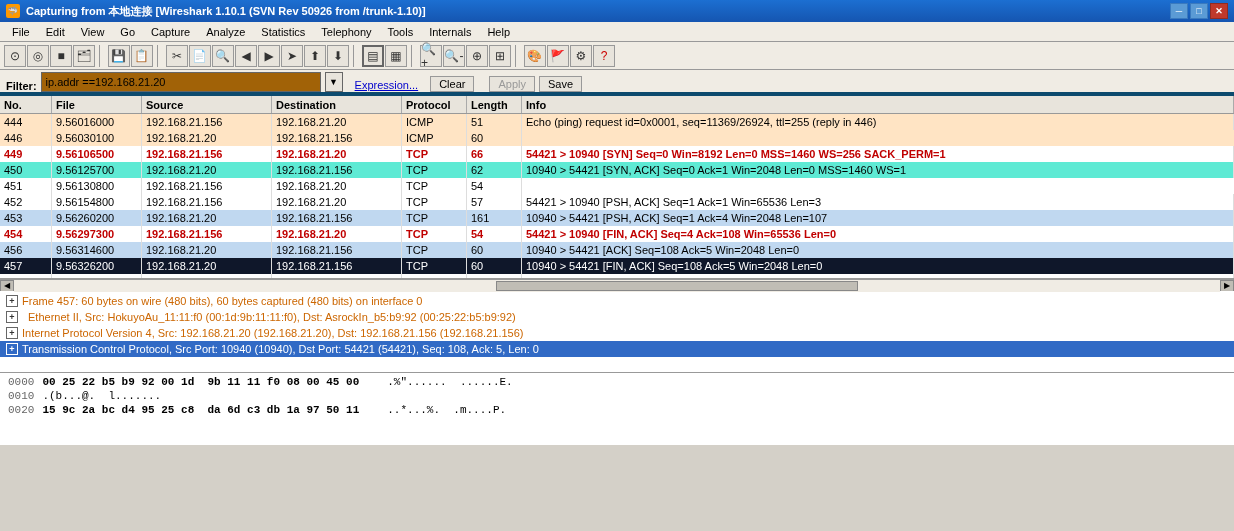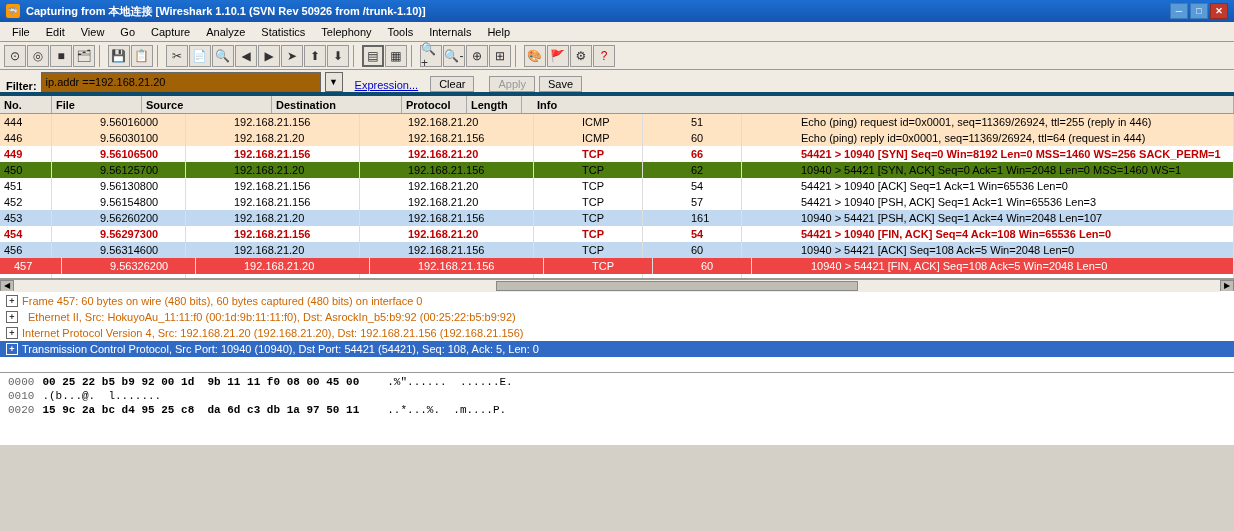--- a/index.html
+++ b/index.html
@@ -144,38 +144,37 @@
       height: 100%;
       display: flex; align-items: center;
       overflow: hidden; white-space: nowrap;
     }
     .pkt-row {
       display: flex;
       height: 16px;
       align-items: center;
       font-size: 11px;
       cursor: pointer;
-      gap: 44px;
-    }
-    .pkt-row.selected { background: #ef4444; color: white; padding-left: 10px; }
+    }
+    .pkt-row.selected { background: #0f172a; color: white; }
     .pkt-row.selected .col { color: white; }
     .pkt-row .col {
       padding: 0 4px;
       height: 100%;
       display: flex; align-items: center;
       overflow: hidden; white-space: nowrap;
       border-right: 1px solid #ddd;
     }
     .col-no { width: 52px; flex-shrink: 0; }
     .col-time { width: 90px; flex-shrink: 0; }
     .col-src { width: 130px; flex-shrink: 0; }
     .col-dst { width: 130px; flex-shrink: 0; }
     .col-proto { width: 65px; flex-shrink: 0; }
     .col-len { width: 55px; flex-shrink: 0; }
-    .col-info { flex: 1; margin-left: 11px; }
+    .col-info { flex: 1; }
 
     
     #hscroll {
       height: 12px;
       background: #e8e4dc;
       border-top: 1px solid #999;
       display: flex; align-items: center;
     }
     #hscroll-inner {
       flex: 1; height: 12px; position: relative;
@@ -356,48 +355,46 @@
     <div class="col col-len">51</div>
     <div class="col col-info">Echo (ping) request   id=0x0001, seq=11369/26924, ttl=255 (reply in 446)</div>
   </div>
           <div class="pkt-row" style="background: rgb(255, 228, 196);">
     <div class="col col-no">446</div>
     <div class="col col-time">9.56030100</div>
     <div class="col col-src">192.168.21.20</div>
     <div class="col col-dst">192.168.21.156</div>
     <div class="col col-proto">ICMP</div>
     <div class="col col-len">60</div>
-    <div class="col col-info">Echo (ping) reply     id=0x0001, seq=11369/26924, ttl=64 (request in 444)</div>
   </div>
           <div class="pkt-row" style="color: rgb(192, 0, 0); font-weight: bold;">
     <div class="col col-no">449</div>
     <div class="col col-time">9.56106500</div>
     <div class="col col-src">192.168.21.156</div>
     <div class="col col-dst">192.168.21.20</div>
     <div class="col col-proto">TCP</div>
     <div class="col col-len">66</div>
     <div class="col col-info">54421 &gt; 10940 [SYN] Seq=0 Win=8192 Len=0 MSS=1460 WS=256 SACK_PERM=1</div>
   </div>
-          <div class="pkt-row" style="background: #4d7c0f;">
+          <div class="pkt-row" style="background: #5eead4;">
     <div class="col col-no">450</div>
     <div class="col col-time">9.56125700</div>
     <div class="col col-src">192.168.21.20</div>
     <div class="col col-dst">192.168.21.156</div>
     <div class="col col-proto">TCP</div>
     <div class="col col-len">62</div>
     <div class="col col-info">10940 &gt; 54421 [SYN, ACK] Seq=0 Ack=1 Win=2048 Len=0 MSS=1460 WS=1</div>
   </div>
           <div class="pkt-row">
     <div class="col col-no">451</div>
     <div class="col col-time">9.56130800</div>
     <div class="col col-src">192.168.21.156</div>
     <div class="col col-dst">192.168.21.20</div>
     <div class="col col-proto">TCP</div>
     <div class="col col-len">54</div>
-    <div class="col col-info">54421 &gt; 10940 [ACK] Seq=1 Ack=1 Win=65536 Len=0</div>
   </div>
           <div class="pkt-row">
     <div class="col col-no">452</div>
     <div class="col col-time">9.56154800</div>
     <div class="col col-src">192.168.21.156</div>
     <div class="col col-dst">192.168.21.20</div>
     <div class="col col-proto">TCP</div>
     <div class="col col-len">57</div>
     <div class="col col-info">54421 &gt; 10940 [PSH, ACK] Seq=1 Ack=1 Win=65536 Len=3</div>
   </div>

